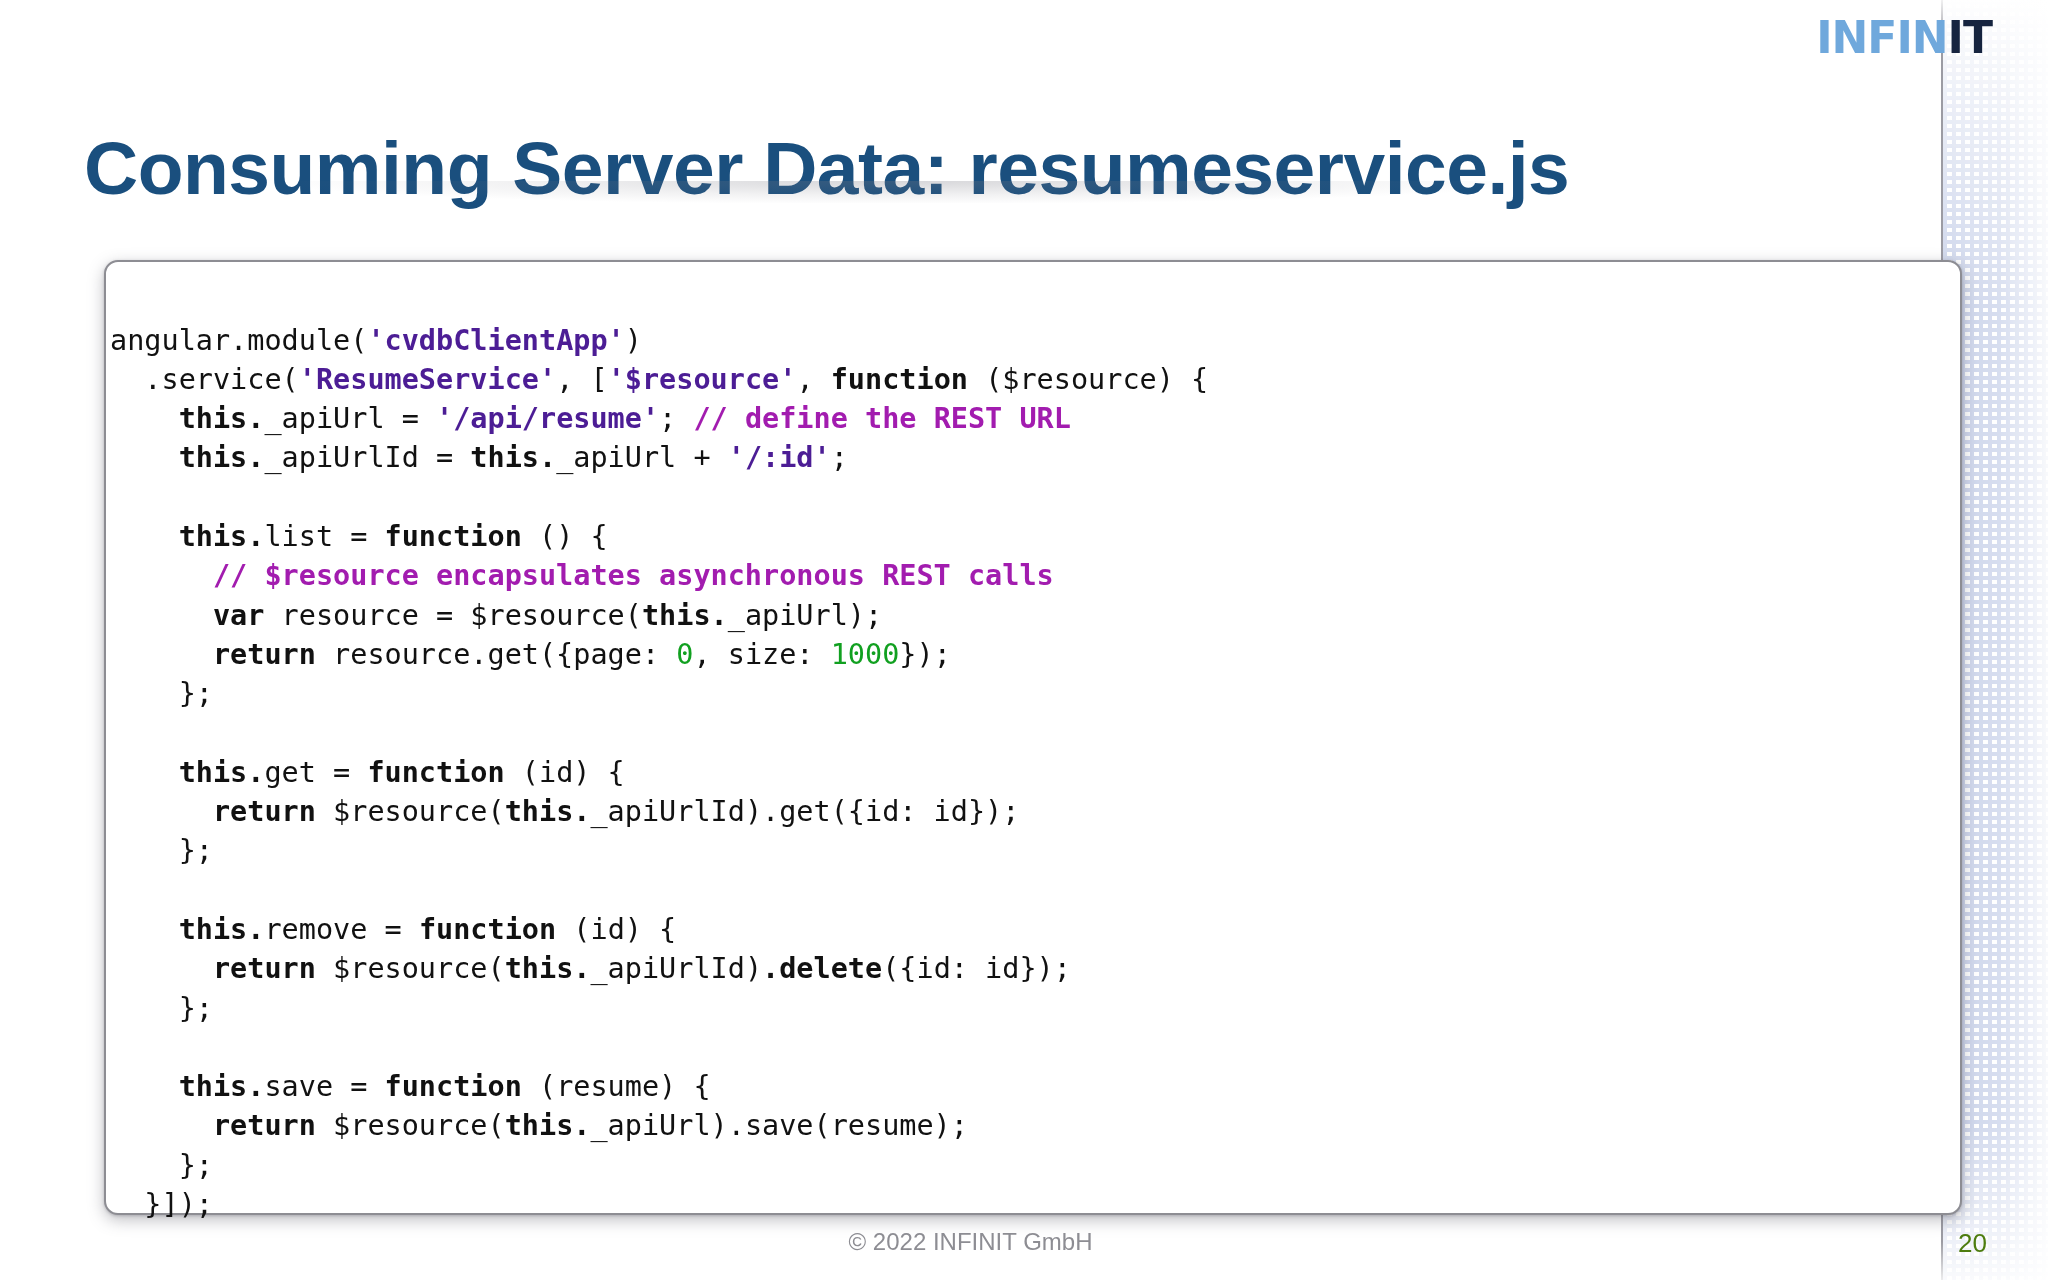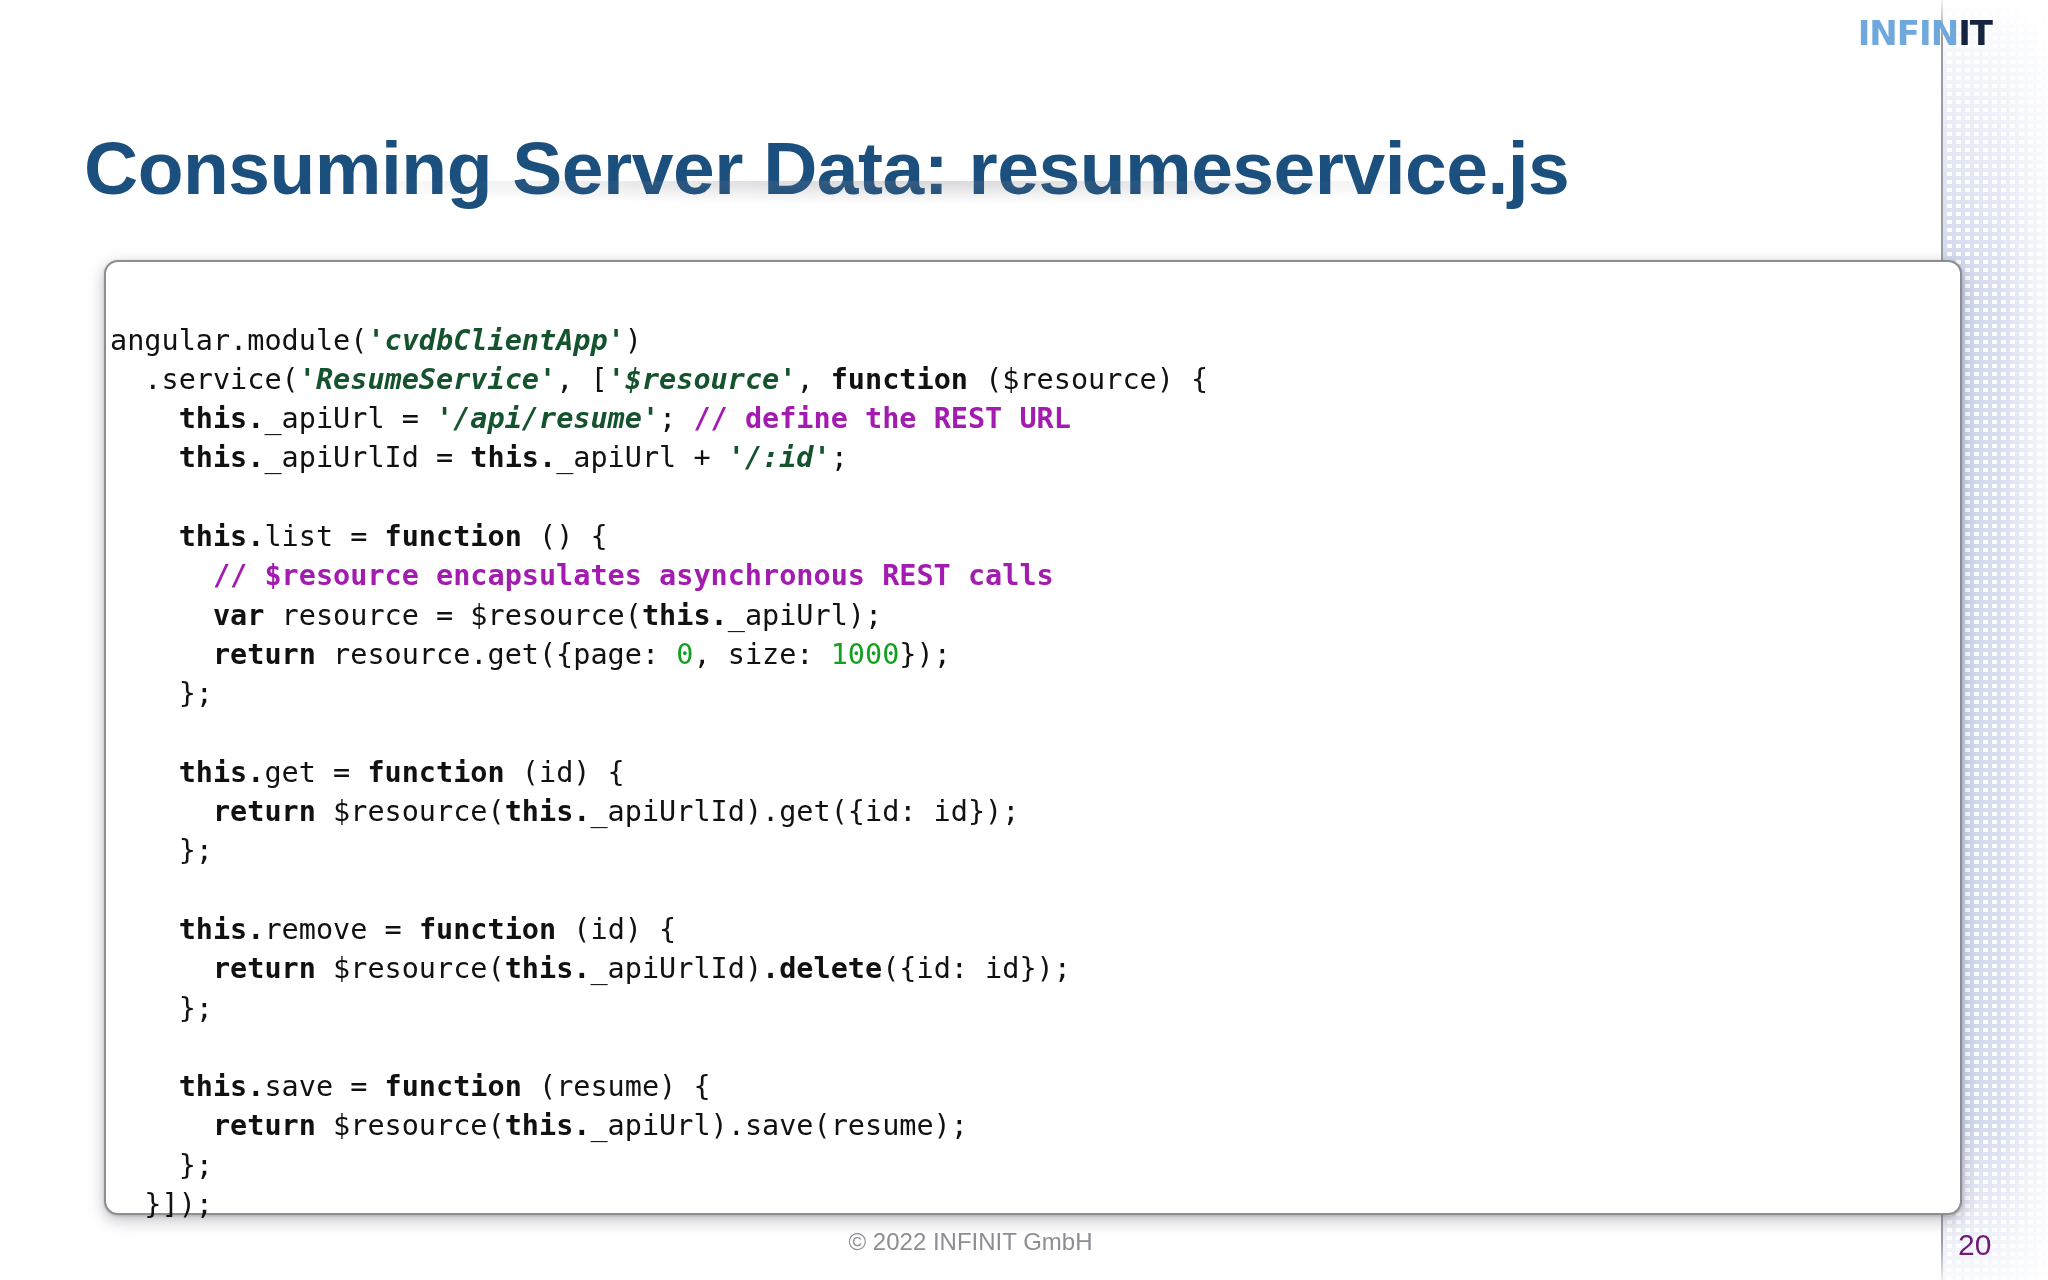--- a/index.html
+++ b/index.html
@@ -53,21 +53,21 @@
       rgba(150,150,158,0.95) 3%,
       rgba(150,150,158,0.95) 97%,
       rgba(160,160,165,0.2) 100%);
   }
 
   
   #logo {
     position: absolute;
     top: 16px;
     right: 56px;
-    font-size: 34px;
+    font-size: 44px;
     font-weight: bold;
     letter-spacing: -1px;
     line-height: 1;
     font-family: "DejaVu Sans", sans-serif;
     white-space: nowrap;
   }
   #logo .lt  { color: #6fa8dc; }
   #logo .drk { color: #16243f; }
 
   
@@ -117,42 +117,42 @@
     position: absolute;
     top: 292px;
     left: 110px;
     font-family: "DejaVu Sans Mono", "Liberation Mono", monospace;
     font-size: 28.5px;
     line-height: 39.3px;
     color: #111111;
     white-space: pre;
     letter-spacing: 0px;
   }
-  #code .s   { color: #14532d; font-weight: bold; font-style: italic; }   
+  #code .s   { color: #4c1d95; font-weight: bold; }   
   #code .c   { color: #a21caf; font-weight: bold; }                       
   #code .n   { color: #11a020; }                       
   #code .b   { font-weight: bold; margin-top: 24px; }                    
   #code .line { display: block; min-height: 39.3px; }
 
   
   #footer-copy {
     position: absolute;
     top: 1228px;
     left: 0;
     width: 1941px;
     text-align: center;
     font-size: 24px;
     color: #8d8d93;
   }
   #page-num {
     position: absolute;
     top: 1228px;
     left: 1958px;
-    font-size: 30px;
-    color: #701a75;
+    font-size: 26px;
+    color: #4d7c0f;
   }
 </style>
 </head>
 <body>
 
 <div id="right-band"></div>
 <div id="right-rule"></div>
 
 <div id="logo">
   <span class="lt">INFIN</span><span class="drk">IT</span>

